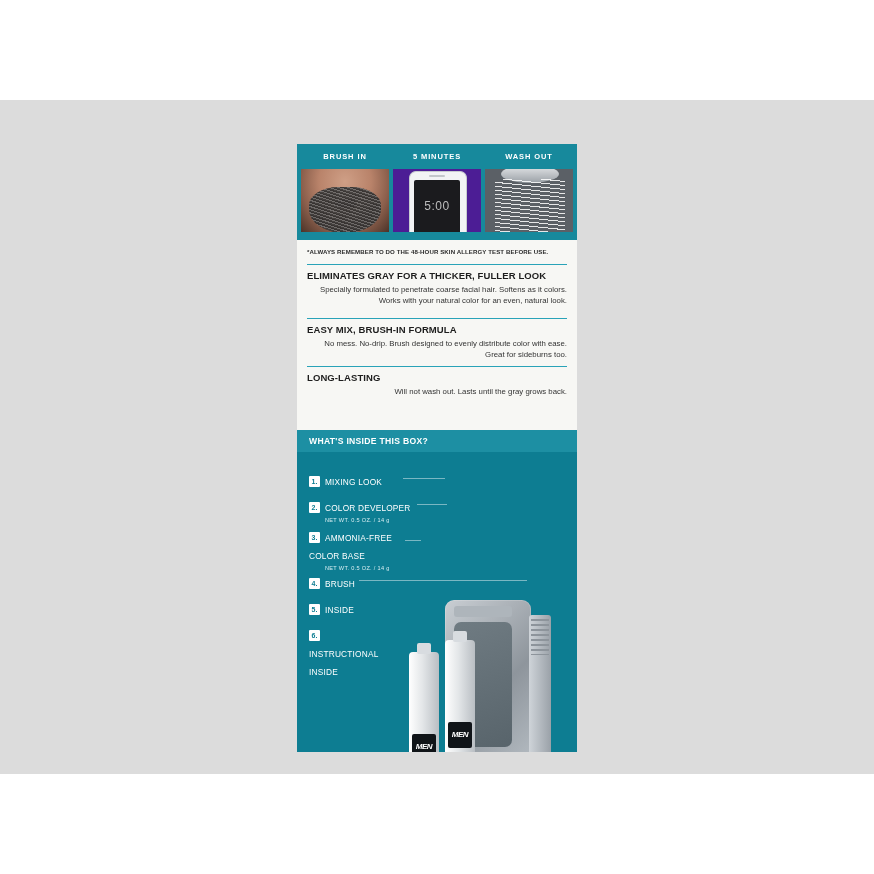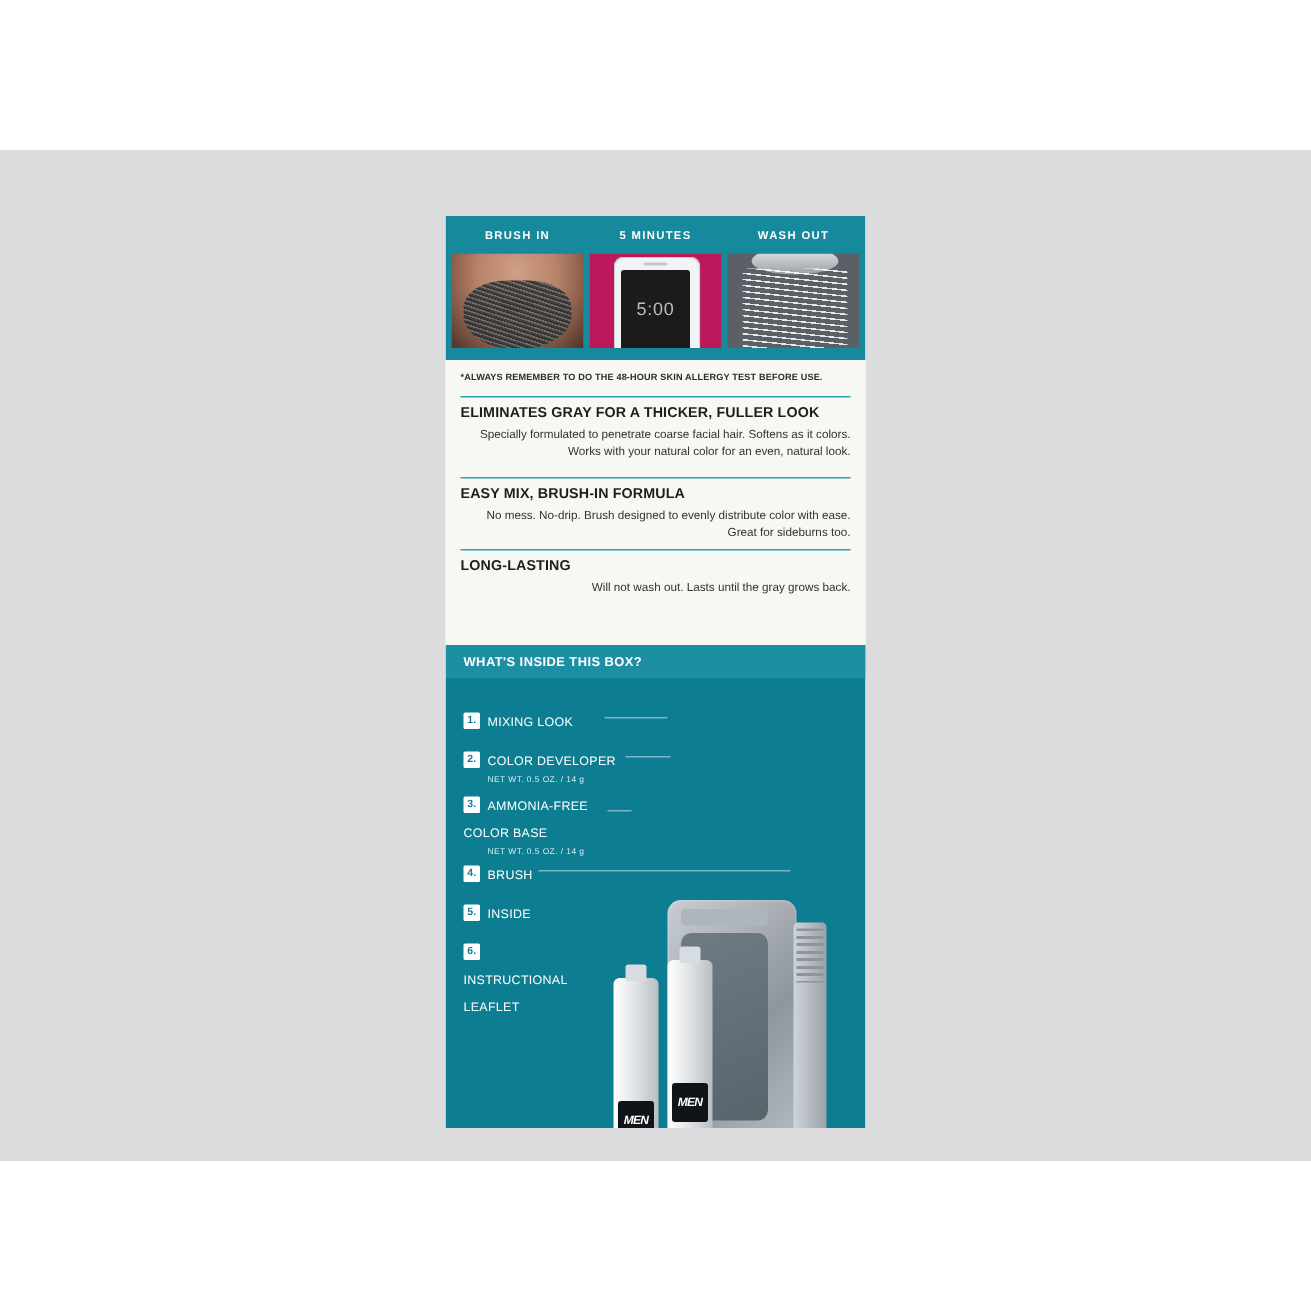--- a/index.html
+++ b/index.html
@@ -33,21 +33,21 @@
      radial-gradient(ellipse at 50% 20%, #cf9f86 0%, #b9836a 42%, #8b5f4c 70%, #4b3328 100%);
      position:relative;}
   .beard:after{
     content:"";position:absolute;left:8px;top:18px;width:72px;height:46px;border-radius:40% 40% 50% 50%;
     background:repeating-linear-gradient(18deg,#3b3b3b 0 1px,#6b6b6b 1px 2px,#2e2e2e 2px 3px);
     opacity:.92;
   }
   .beard .mouth{position:absolute;left:33px;top:30px;width:22px;height:9px;border-radius:40%;background:#6f4237;opacity:.8;}
 
   
-  .phone{width:88px;height:63px;background:#be185d;position:relative;}
+  .phone{width:88px;height:63px;background:#4c1d95;position:relative;}
   .phone .body{position:absolute;left:16px;top:2px;width:56px;height:72px;background:#f2f3f5;border-radius:7px 7px 0 0;border:1px solid #c8ccd0;border-bottom:none;}
   .phone .screen{position:absolute;left:21px;top:11px;width:46px;height:58px;background:#1b1b1e;border-radius:2px;}
   .phone .spk{position:absolute;left:36px;top:6px;width:16px;height:2px;border-radius:2px;background:#c3c7cb;}
   .phone .time{position:absolute;left:21px;top:30px;width:46px;text-align:center;color:#bdbdbd;font-size:12px;font-weight:300;letter-spacing:.5px;}
 
   
   .shower{width:88px;height:63px;background:#5b6066;position:relative;overflow:hidden;}
   .shower .head{position:absolute;left:16px;top:-4px;width:58px;height:18px;border-radius:50%;background:linear-gradient(#e6e8ea,#9aa0a6);}
   .shower .water{position:absolute;left:10px;top:10px;width:70px;height:56px;
     background:repeating-linear-gradient(6deg, rgba(255,255,255,.85) 0 1px, rgba(255,255,255,0) 1px 4px);}
@@ -201,18 +201,18 @@
       <div class="item" style="top:122px;">
         <span class="num">4.</span><span class="itxt">BRUSH</span>
       </div>
       <div class="lead" style="left:62px;top:128px;width:168px;"></div>
 
       <div class="item" style="top:148px;">
         <span class="num">5.</span><span class="itxt">INSIDE</span>
       </div>
 
       <div class="item" style="top:174px;width:80px;">
-        <span class="num">6.</span><span class="itxt">INSTRUCTIONAL LEAFLET</span>
+        <span class="num">6.</span><span class="itxt">INSTRUCTIONAL INSIDE</span>
       </div>
 
     </div>
   </div>
 </div>
 
 </body></html>

